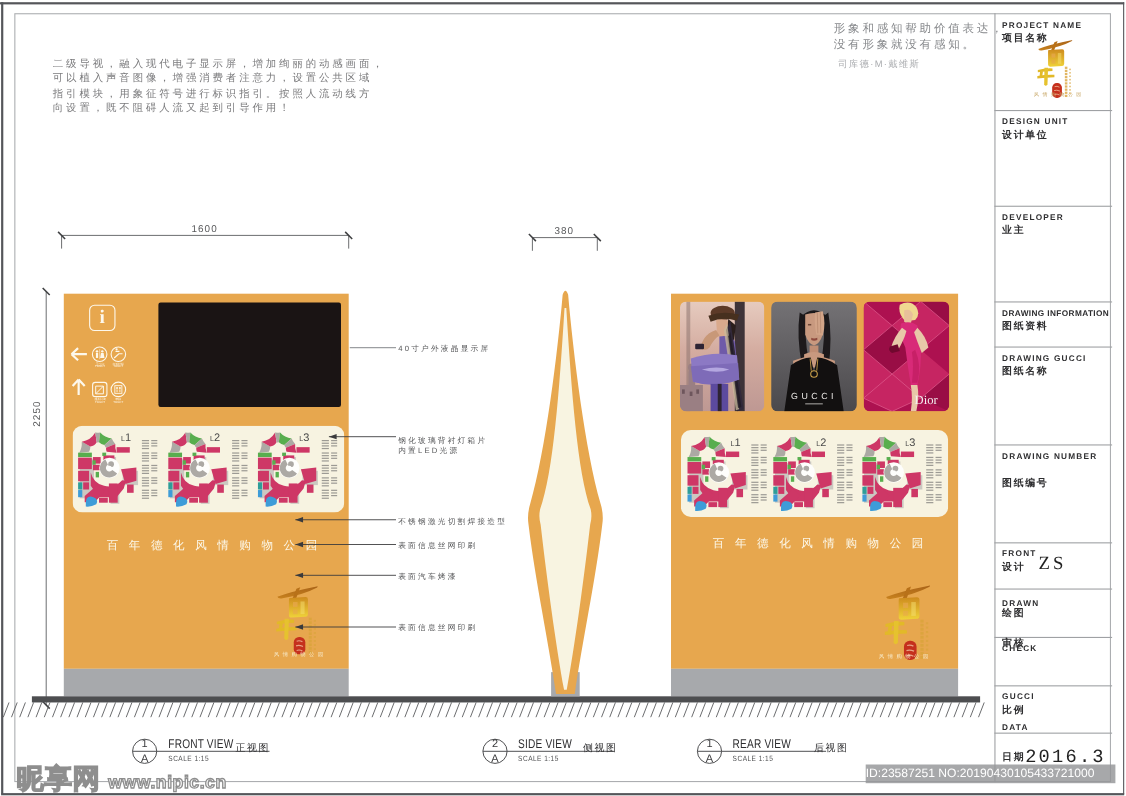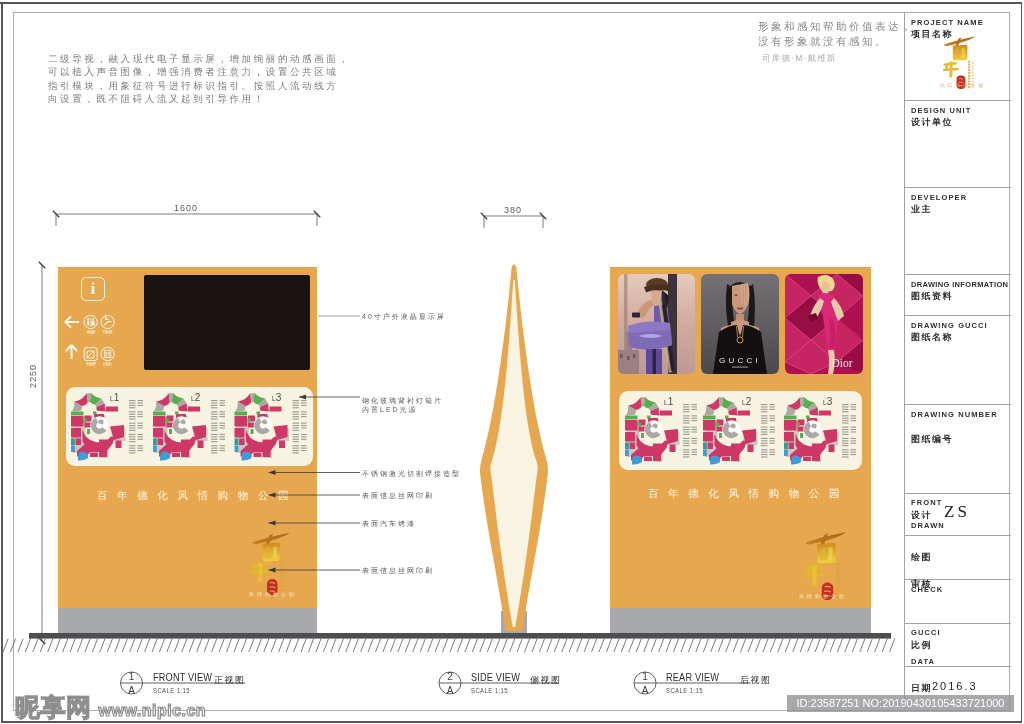--- a/index.html
+++ b/index.html
@@ -35,33 +35,33 @@
 <div class="div-h" style="top:315px"></div>
 <div class="sb-en" style="top:320.5px;letter-spacing:1.1px">DRAWING GUCCI</div>
 <div class="sb-cn" style="top:331px">图纸名称</div>
 <div class="div-h" style="top:404px"></div>
 <div class="sb-en" style="top:409.5px;letter-spacing:1.1px">DRAWING NUMBER</div>
 <div class="sb-cn" style="top:433px">图纸编号</div>
 <div class="div-h" style="top:492.5px"></div>
 <div class="sb-en" style="top:498.0px;letter-spacing:1.1px">FRONT</div>
 <div class="sb-cn" style="top:508.5px">设计</div>
 <div class="div-h" style="top:535px"></div>
-<div class="sb-en" style="top:521px;letter-spacing:1.1px">DRAWN</div>
+<div class="sb-en" style="top:544px;letter-spacing:1.1px">DRAWN</div>
 <div class="sb-cn" style="top:551px">绘图</div>
 <div class="div-h" style="top:579px"></div>
 <div class="sb-en" style="top:584.5px;letter-spacing:1.1px">CHECK</div>
 <div class="sb-cn" style="top:578px">审核</div>
 <div class="div-h" style="top:622.5px"></div>
 <div class="sb-en" style="top:628.0px;letter-spacing:1.1px">GUCCI</div>
 <div class="sb-cn" style="top:638.5px">比例</div>
 <div class="div-h" style="top:666px"></div>
 <div class="sb-en" style="top:657px;letter-spacing:1.1px">DATA</div>
 <div class="sb-cn" style="top:682px">日期</div>
 <div class="abs" style="left:944px;top:502px;font-size:17px;letter-spacing:3px;color:#222;font-family:'Liberation Serif',serif">ZS</div>
-<div class="abs" style="left:932px;top:679.5px;font-size:11px;letter-spacing:2px;color:#222;font-family:Liberation Sans, sans-serif">2016.3</div>
+<div class="abs" style="left:932px;top:679.5px;font-size:17px;letter-spacing:2px;color:#222;font-family:Liberation Mono, monospace">2016.3</div>
 <svg class="abs" style="left:0;top:0" width="0" height="0">
       <defs>
         <g id="map">
           <rect x="2.5" y="23" width="13" height="36" fill="#CBC8C1"></rect>
           <rect x="25.5" y="21.5" width="10" height="12" fill="#CBC8C1"></rect>
           <rect x="41.5" y="34" width="14" height="13" fill="#CBC8C1"></rect>
           <rect x="30.5" y="47" width="8" height="17" fill="#CBC8C1"></rect>
           <path d="M2.1 17.5 A17 17 0 0 0 4.3 7.5 L12.1 12.0 A8 8 0 0 1 11.0 16.7 Z" fill="#ACA9A4"></path>
           <path d="M4.3 7.5 A17 17 0 0 0 16.6 -0.8 L17.9 8.1 A8 8 0 0 1 12.1 12.0 Z" fill="#CE3766"></path>
           <path d="M16.6 -0.8 A17 17 0 0 0 21.1 -0.9 L20.0 8.1 A8 8 0 0 1 17.9 8.1 Z" fill="#ACA9A4"></path>
@@ -360,13 +360,13 @@
     <div class="abs" style="left:443px;top:684.5px;width:14px;text-align:center;font-size:10px;color:#3A3A3C">A</div>
     <div class="abs" style="left:471px;top:671px;font-size:11.5px;color:#2E2E30;letter-spacing:0.2px;white-space:nowrap;transform:scaleX(0.8);transform-origin:left top">SIDE VIEW</div>
     <div class="abs" style="left:530px;top:673.5px;font-size:9px;color:#2E2E30;letter-spacing:1.5px;white-space:nowrap">侧视图</div>
     <div class="abs" style="left:471px;top:686.5px;font-size:7px;color:#4D4E50;letter-spacing:0.5px;transform:scaleX(0.85);transform-origin:left top">SCALE 1:15</div>
 <div class="abs" style="left:638px;top:671px;width:14px;text-align:center;font-size:10px;color:#3A3A3C">1</div>
     <div class="abs" style="left:638px;top:684.5px;width:14px;text-align:center;font-size:10px;color:#3A3A3C">A</div>
     <div class="abs" style="left:666px;top:671px;font-size:11.5px;color:#2E2E30;letter-spacing:0.2px;white-space:nowrap;transform:scaleX(0.8);transform-origin:left top">REAR VIEW</div>
     <div class="abs" style="left:740px;top:673.5px;font-size:9px;color:#2E2E30;letter-spacing:1.5px;white-space:nowrap">后视图</div>
     <div class="abs" style="left:666px;top:686.5px;font-size:7px;color:#4D4E50;letter-spacing:0.5px;transform:scaleX(0.85);transform-origin:left top">SCALE 1:15</div>
 <div class="abs" style="left:15px;top:691px;font-size:25px;font-weight:bold;color:#fff;-webkit-text-stroke:1.2px #8E8E8E;letter-spacing:0.5px;white-space:nowrap">昵享网<span style="font-size:16px;margin-left:7px;letter-spacing:0.5px">www.nipic.cn</span></div>
-<div class="abs" style="left:787px;top:694.5px;width:227px;height:17.5px;background:rgba(148,149,151,0.82);color:#fff;font-size:11px;line-height:17.5px;text-align:center;white-space:nowrap">ID:23587251 NO:20190430105433721000</div>
+<div class="abs" style="left:787px;top:694.5px;width:227px;height:17.5px;background:rgba(148,149,151,0.82);color:#fff;font-size:11px;line-height:17.5px;text-align:left;white-space:nowrap">ID:23587251 NO:20190430105433721000</div>
 </div>
 </body></html>

